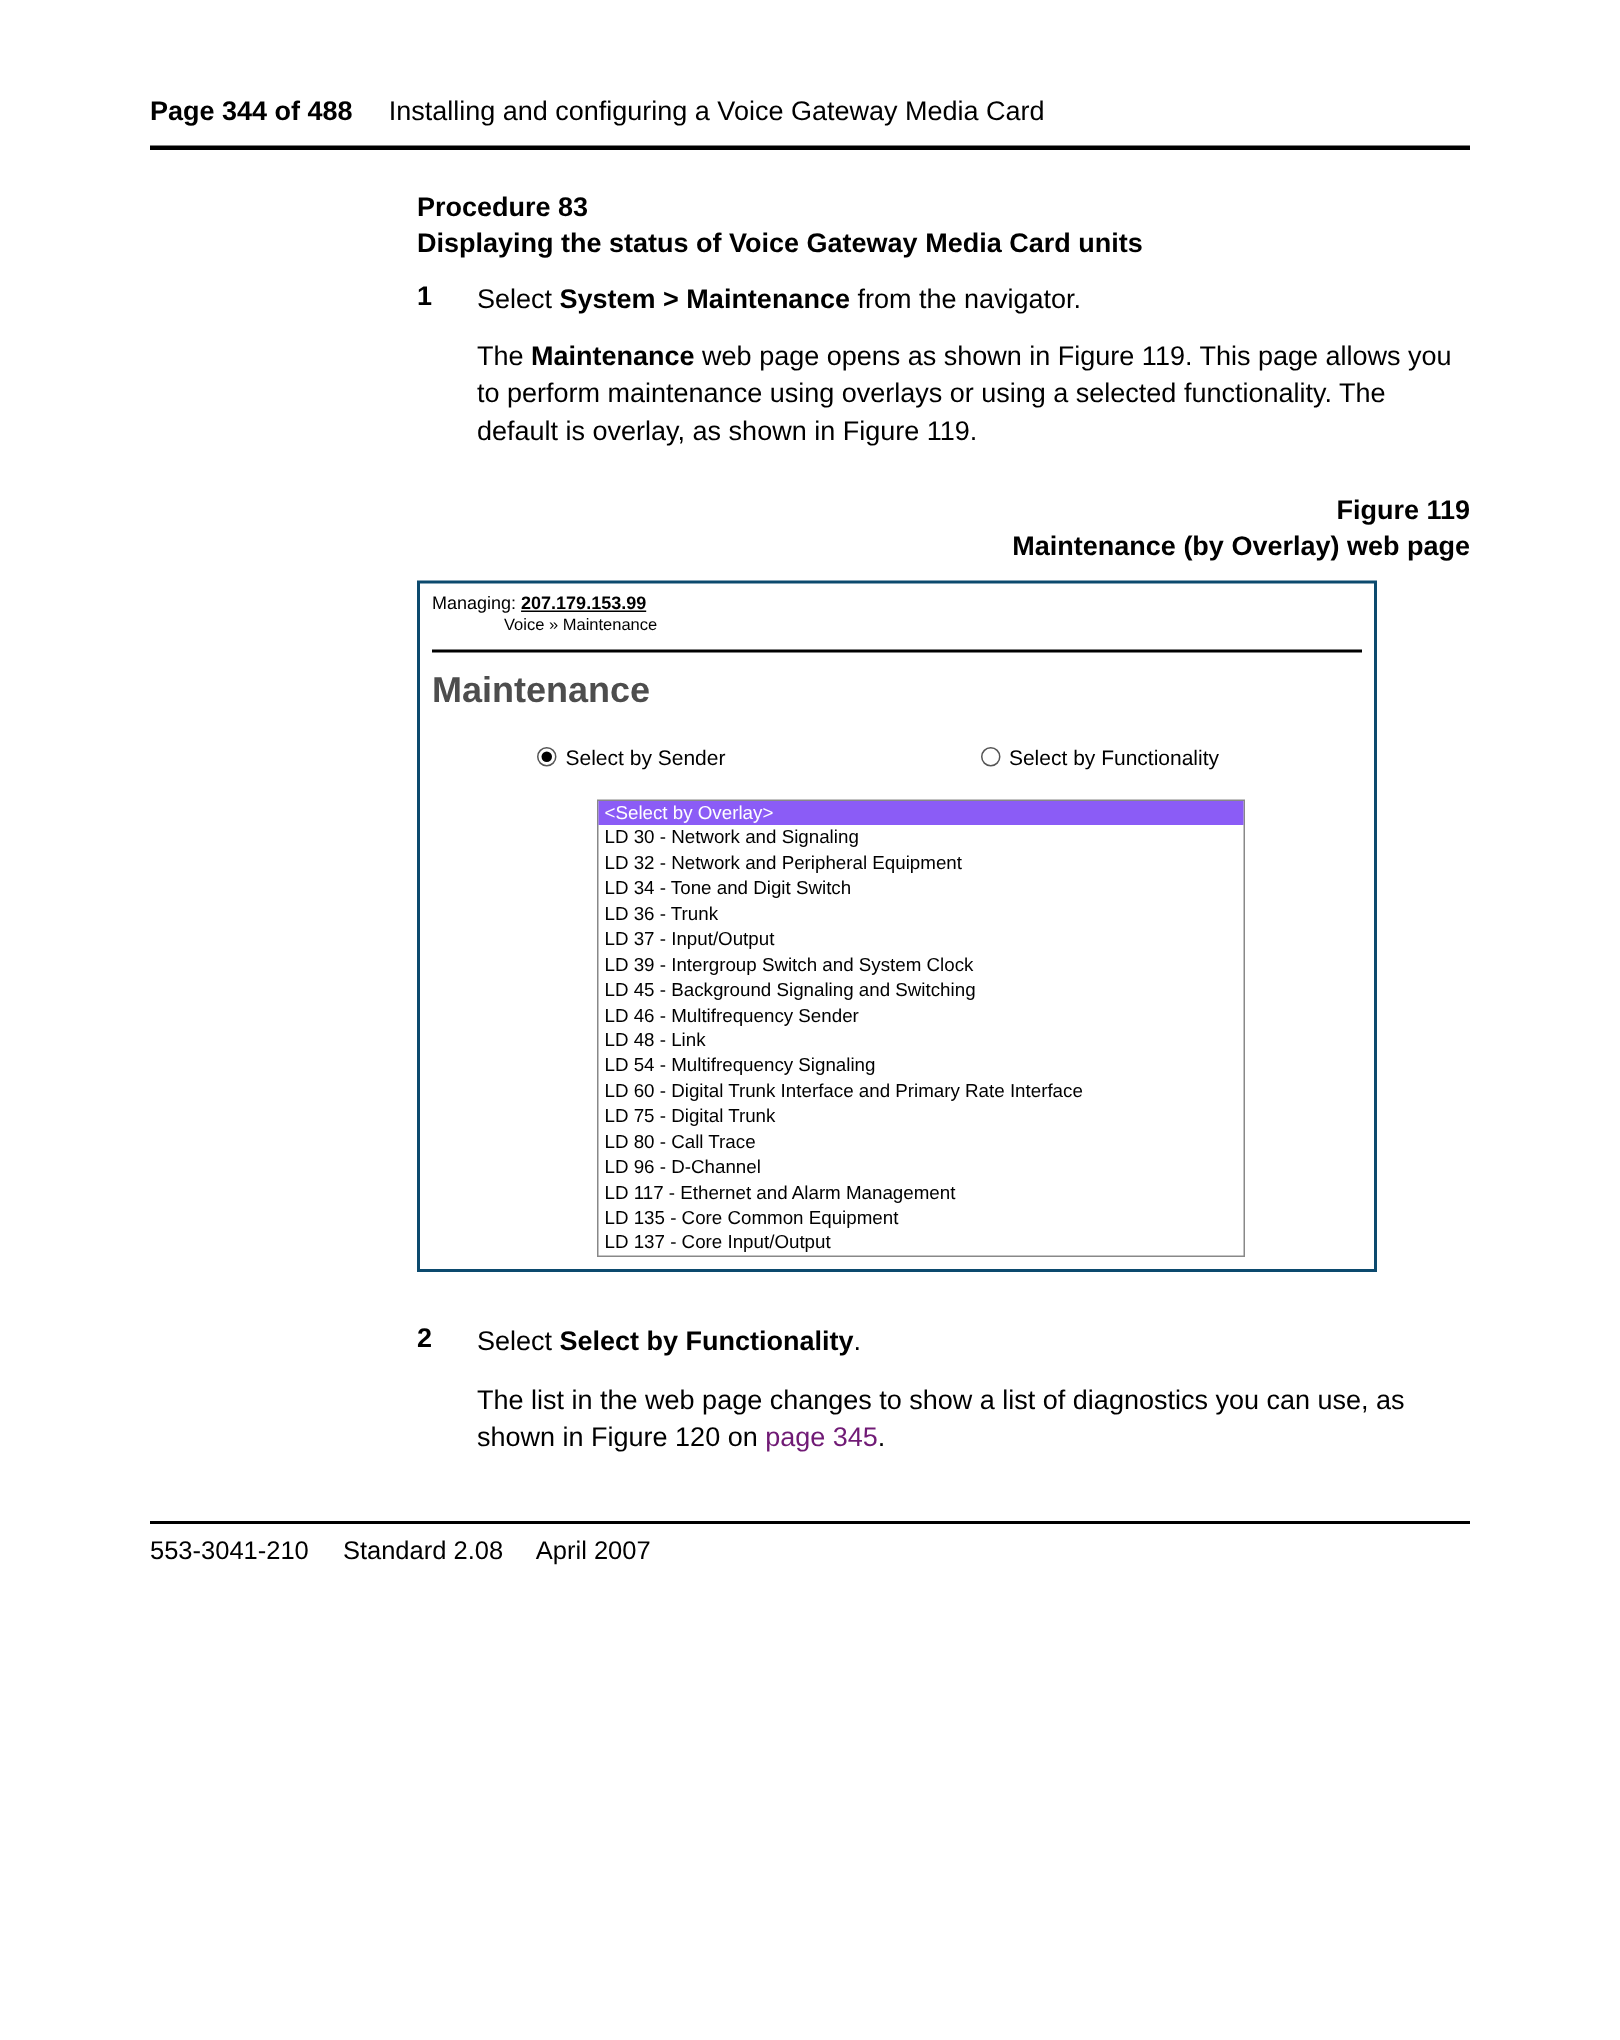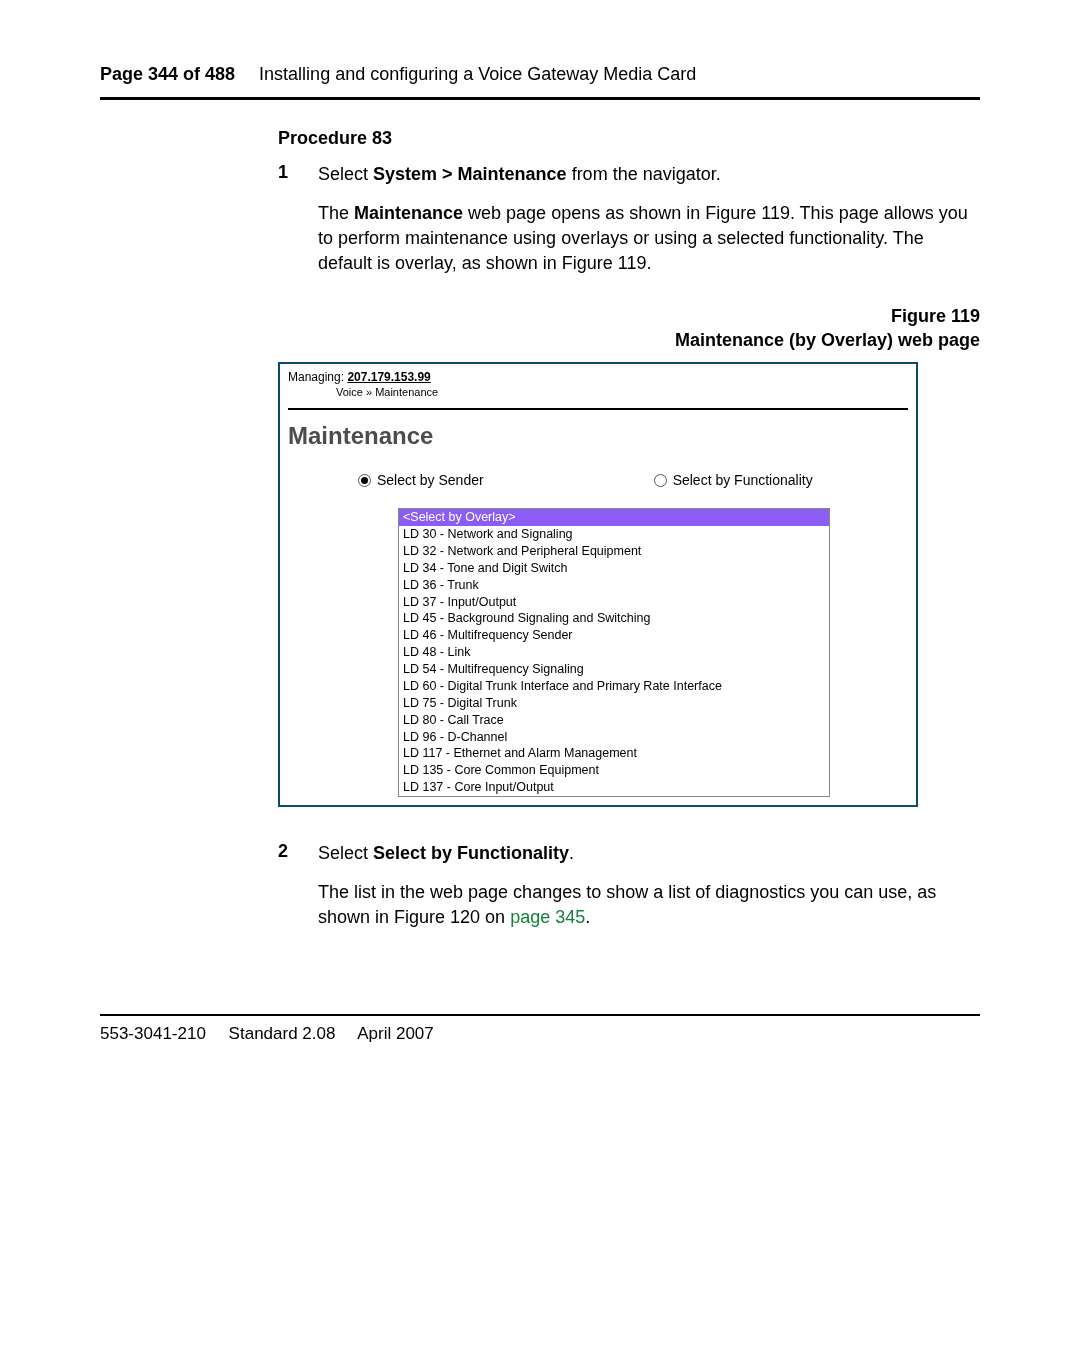--- a/index.html
+++ b/index.html
@@ -76,21 +76,21 @@
     margin-left: 110px;
     width: 430px;
     border: 1px solid #888;
     font-size: 12.5px;
     line-height: 1.35;
     background: #fff;
   }
   .listbox .opt { padding: 0 4px; white-space: nowrap; }
   .listbox .opt.sel { background: #8b5cf6; color: #fff; }
 
-  .link { color: #15803d; }
+  .link { color: #701a75; }
 
   .footer {
     position: absolute;
     left: 100px;
     right: 100px;
     bottom: 60px;
   }
   .footer .rule-thin { border-top: 2px solid #000; margin-bottom: 8px; }
   .footer-line { font-size: 17px; }
   .footer-line span { margin-right: 18px; }
@@ -101,20 +101,21 @@
 <div class="page">
   <div class="header-line">
     <span class="header-page">Page 344 of 488</span>
     <span class="header-title">Installing and configuring a Voice Gateway Media Card</span>
   </div>
   <div class="rule"></div>
 
   <div class="content">
     <div class="proc-heading">
       <span>Procedure 83</span><br>
+      <span>Displaying the status of Voice Gateway Media Card units</span>
     </div>
 
     <div class="step">
       <div class="step-num">1</div>
       <div class="step-body">
         <p>
           <span>Select </span><b>System &gt; Maintenance</b><span> from the navigator.</span>
         </p>
         <p>
           <span>The </span><b>Maintenance</b><span> web page opens as shown in Figure 119. This page allows you to perform maintenance using overlays or using a selected functionality. The default is overlay, as shown in Figure 119.</span>
@@ -146,20 +147,21 @@
         </label>
       </div>
 
       <div class="listbox">
         <div class="opt sel">&lt;Select by Overlay&gt;</div>
         <div class="opt">LD 30  - Network and Signaling</div>
         <div class="opt">LD 32  - Network and Peripheral Equipment</div>
         <div class="opt">LD 34  - Tone and Digit Switch</div>
         <div class="opt">LD 36  - Trunk</div>
         <div class="opt">LD 37  - Input/Output</div>
+        <div class="opt">LD 39  - Intergroup Switch and System Clock</div>
         <div class="opt">LD 45  - Background Signaling and Switching</div>
         <div class="opt">LD 46  - Multifrequency Sender</div>
         <div class="opt">LD 48  - Link</div>
         <div class="opt">LD 54  - Multifrequency Signaling</div>
         <div class="opt">LD 60  - Digital Trunk Interface and Primary Rate Interface</div>
         <div class="opt">LD 75  - Digital Trunk</div>
         <div class="opt">LD 80  - Call Trace</div>
         <div class="opt">LD 96  - D-Channel</div>
         <div class="opt">LD 117 - Ethernet and Alarm Management</div>
         <div class="opt">LD 135 - Core Common Equipment</div>

